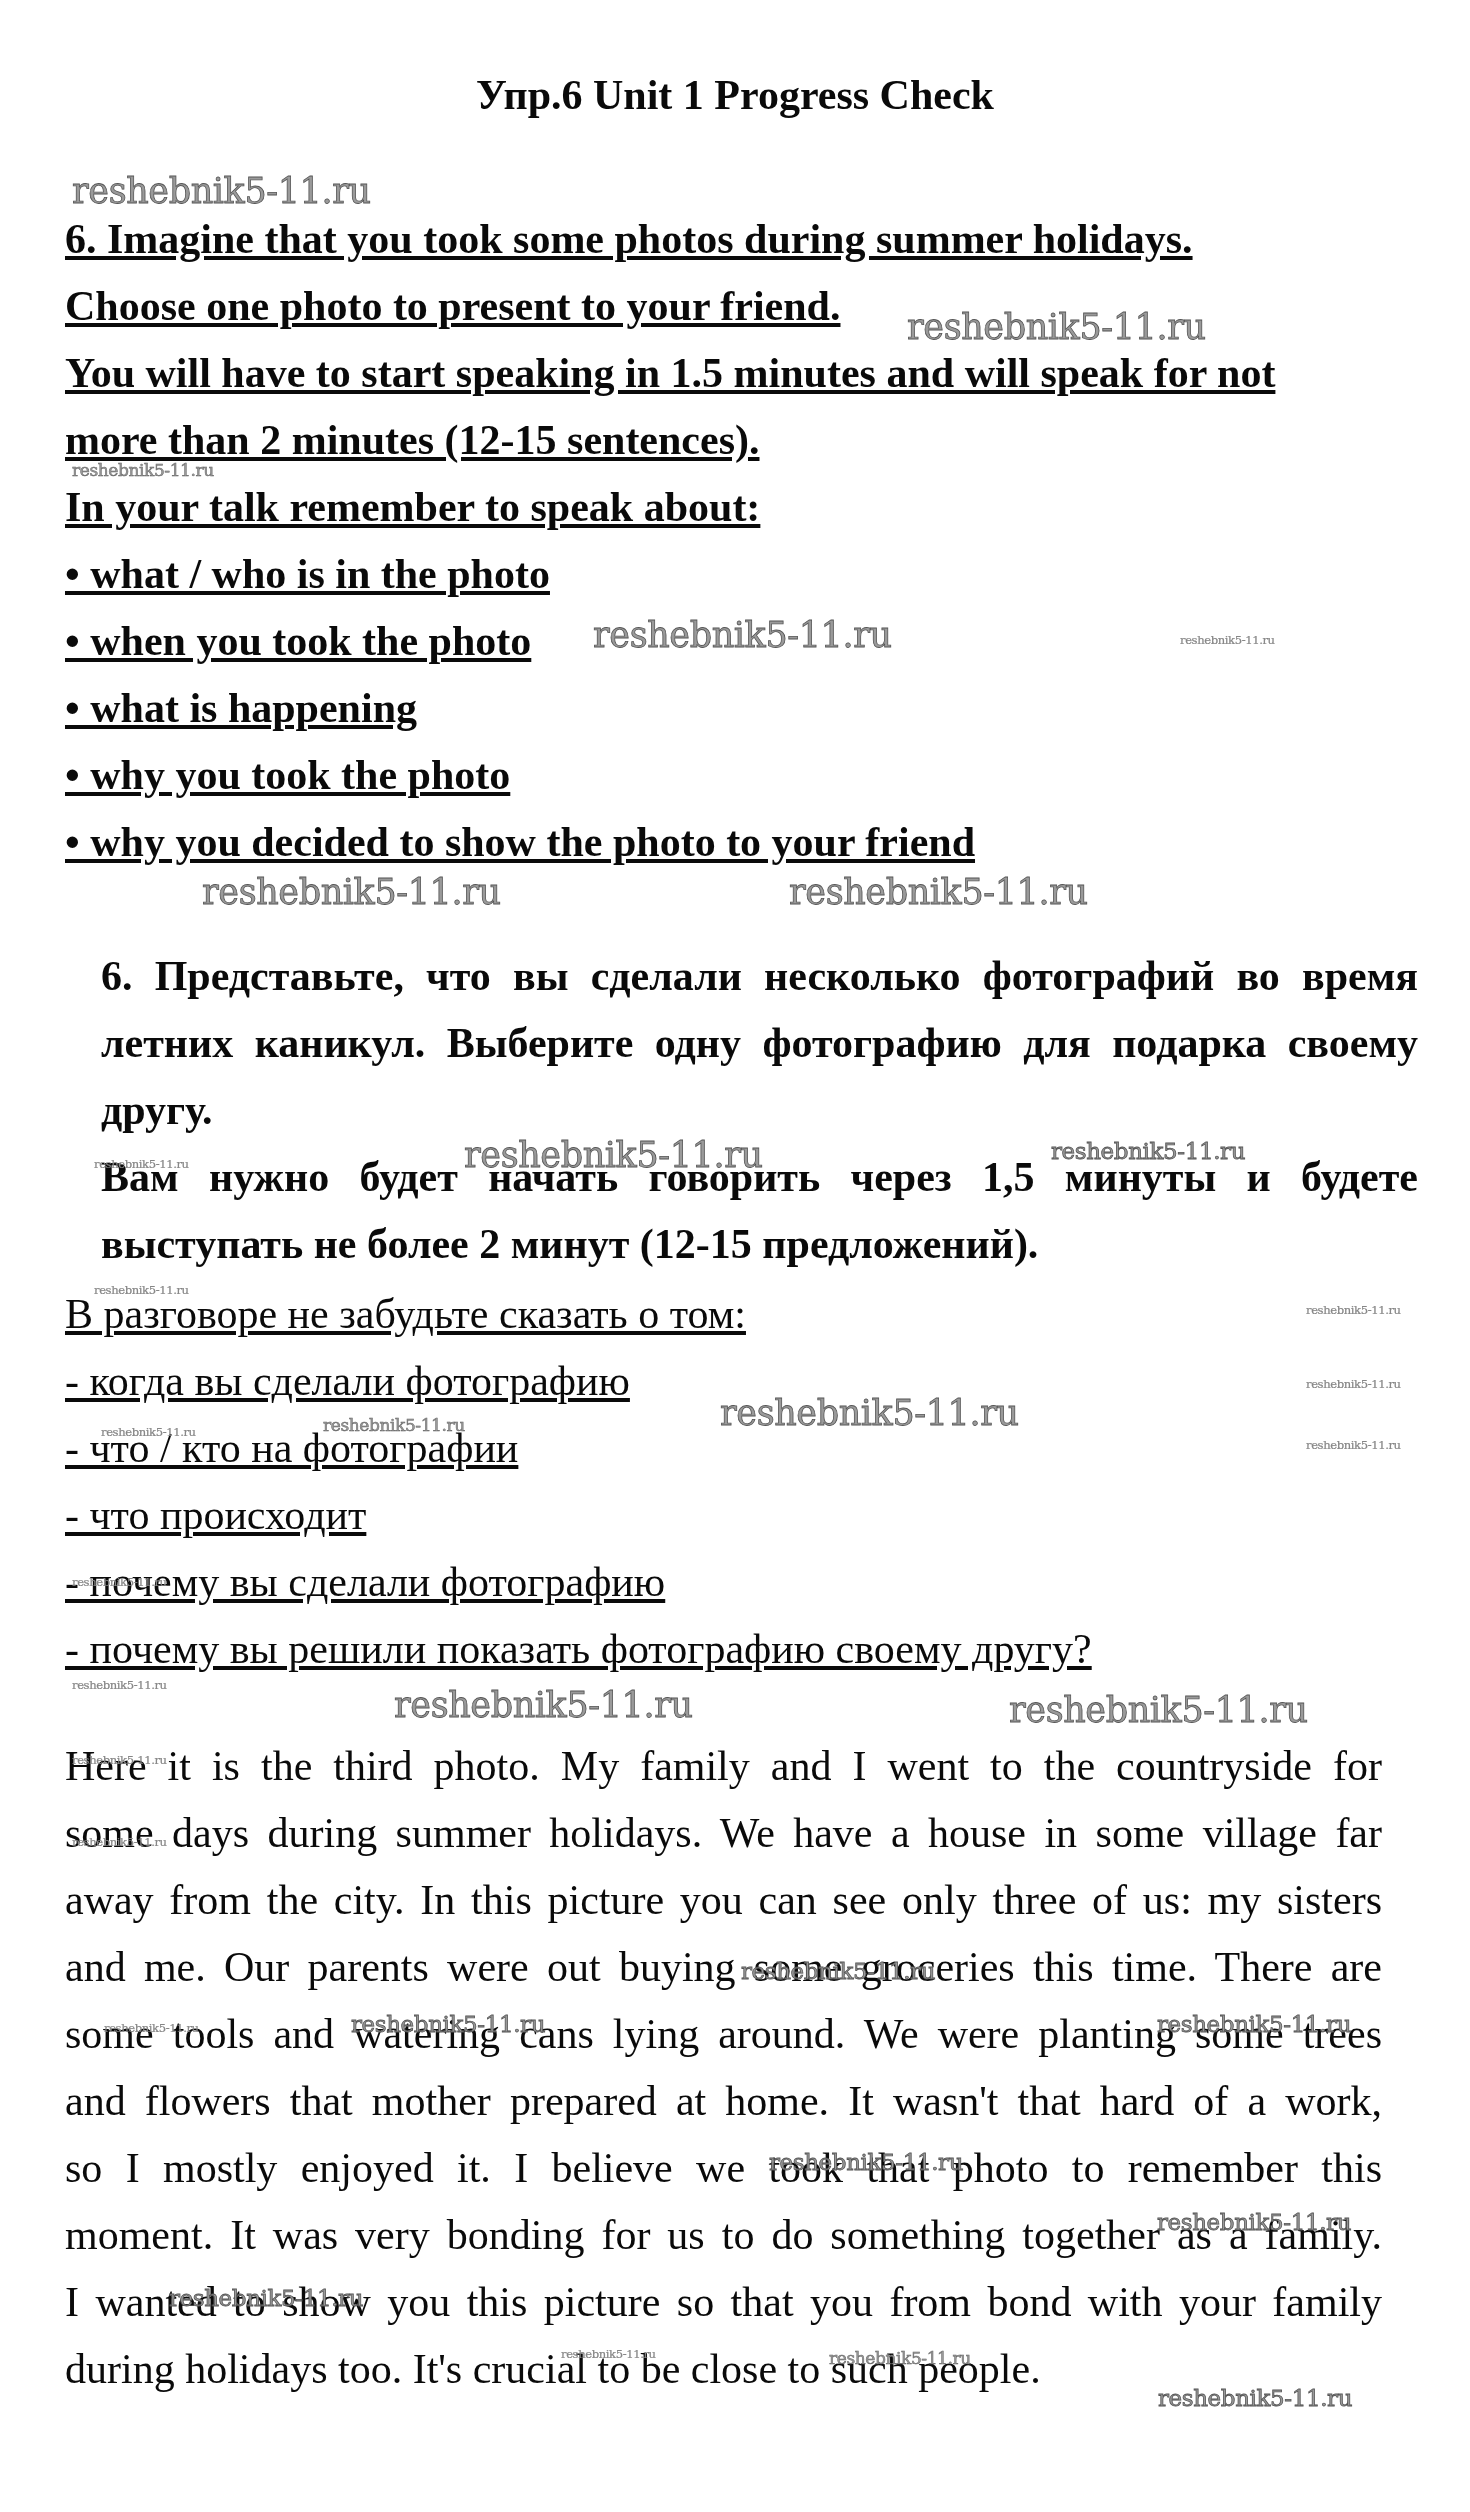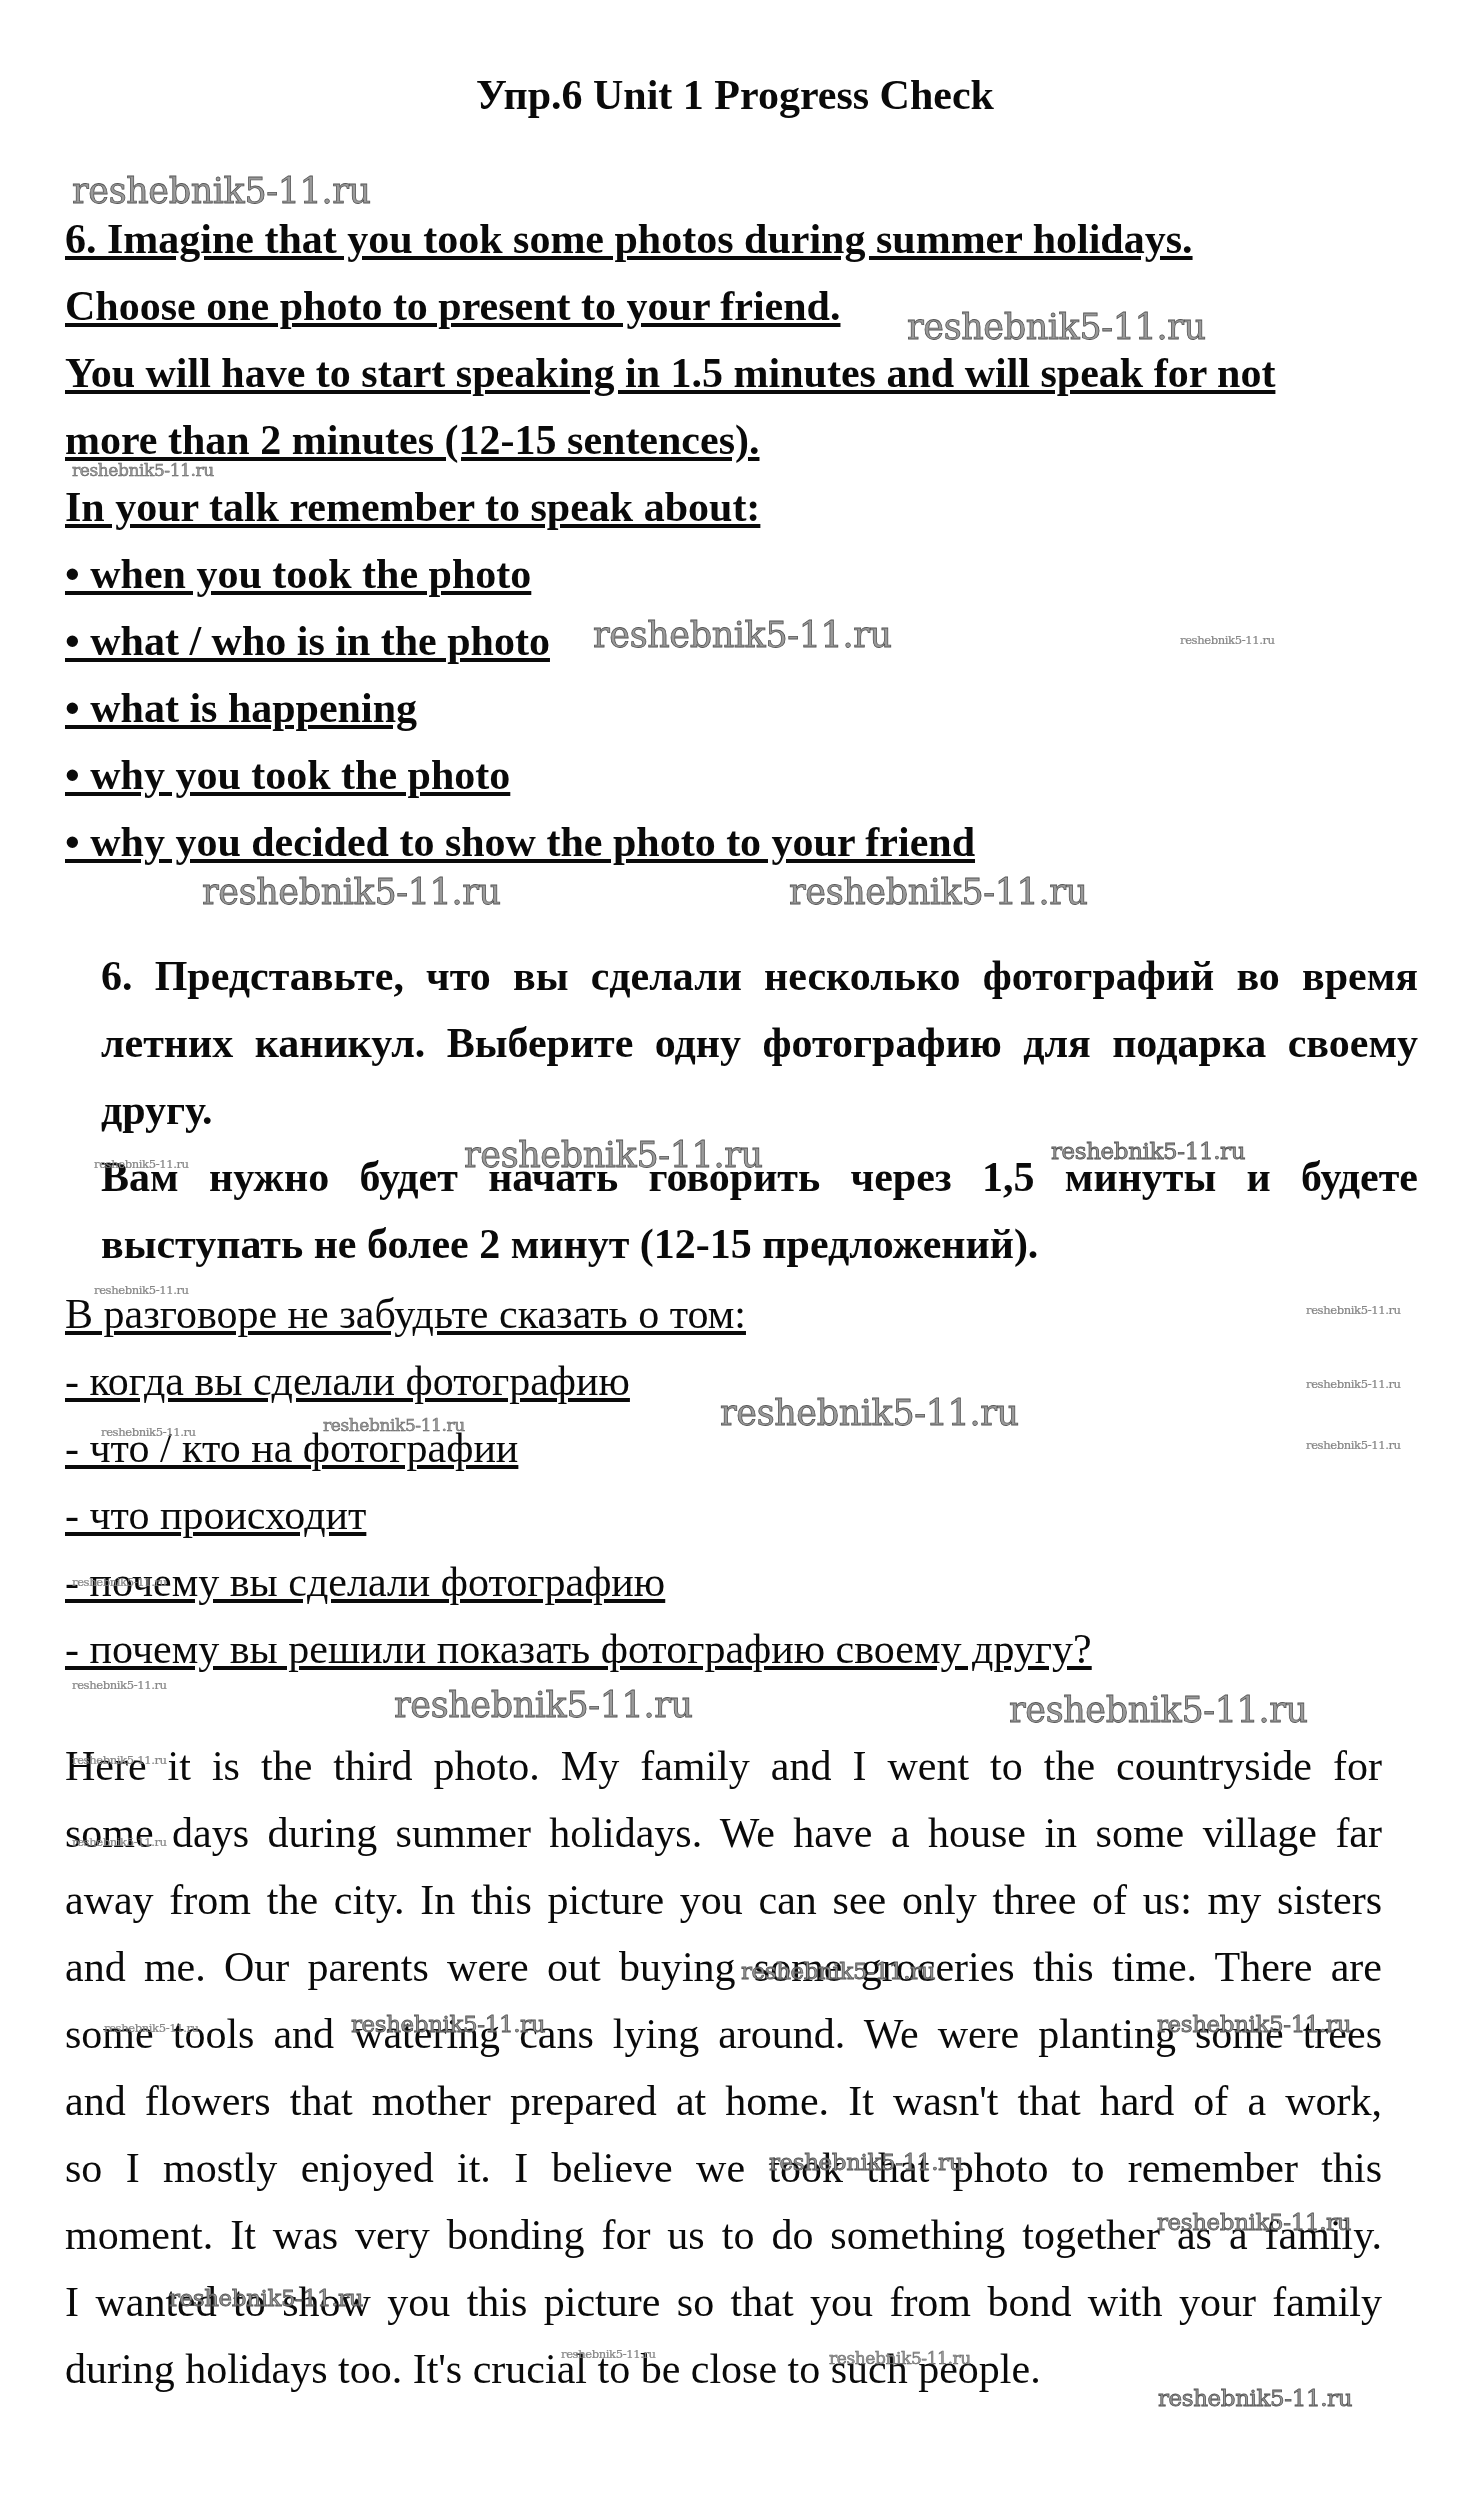--- a/index.html
+++ b/index.html
@@ -85,22 +85,22 @@
 <div class="page">
 
   <div class="title">Упр.6 Unit 1 Progress Check</div>
 
   <div class="block bold" style="top:206px;">
     <span class="line">6. Imagine that you took some photos during summer holidays.</span>
     <span class="line">Choose one photo to present to your friend.</span>
     <span class="line">You will have to start speaking in 1.5 minutes and will speak for not</span>
     <span class="line">more than 2 minutes (12-15 sentences).</span>
     <span class="line">In your talk remember to speak about:</span>
+    <span class="line">• what / who is in the photo</span>
     <span class="line">• when you took the photo</span>
-    <span class="line">• what / who is in the photo</span>
     <span class="line">• what is happening</span>
     <span class="line">• why you took the photo</span>
     <span class="line">• why you decided to show the photo to your friend</span>
   </div>
 
   <div class="block bold" style="top:943px;margin-left:36px;">
     <span class="just-line">6. Представьте, что вы сделали несколько фотографий во время</span>
     <span class="just-line">летних каникул. Выберите одну фотографию для подарка своему</span>
     <span class="last-line">другу.</span>
     <span class="just-line">Вам нужно будет начать говорить через 1,5 минуты и будете</span>

